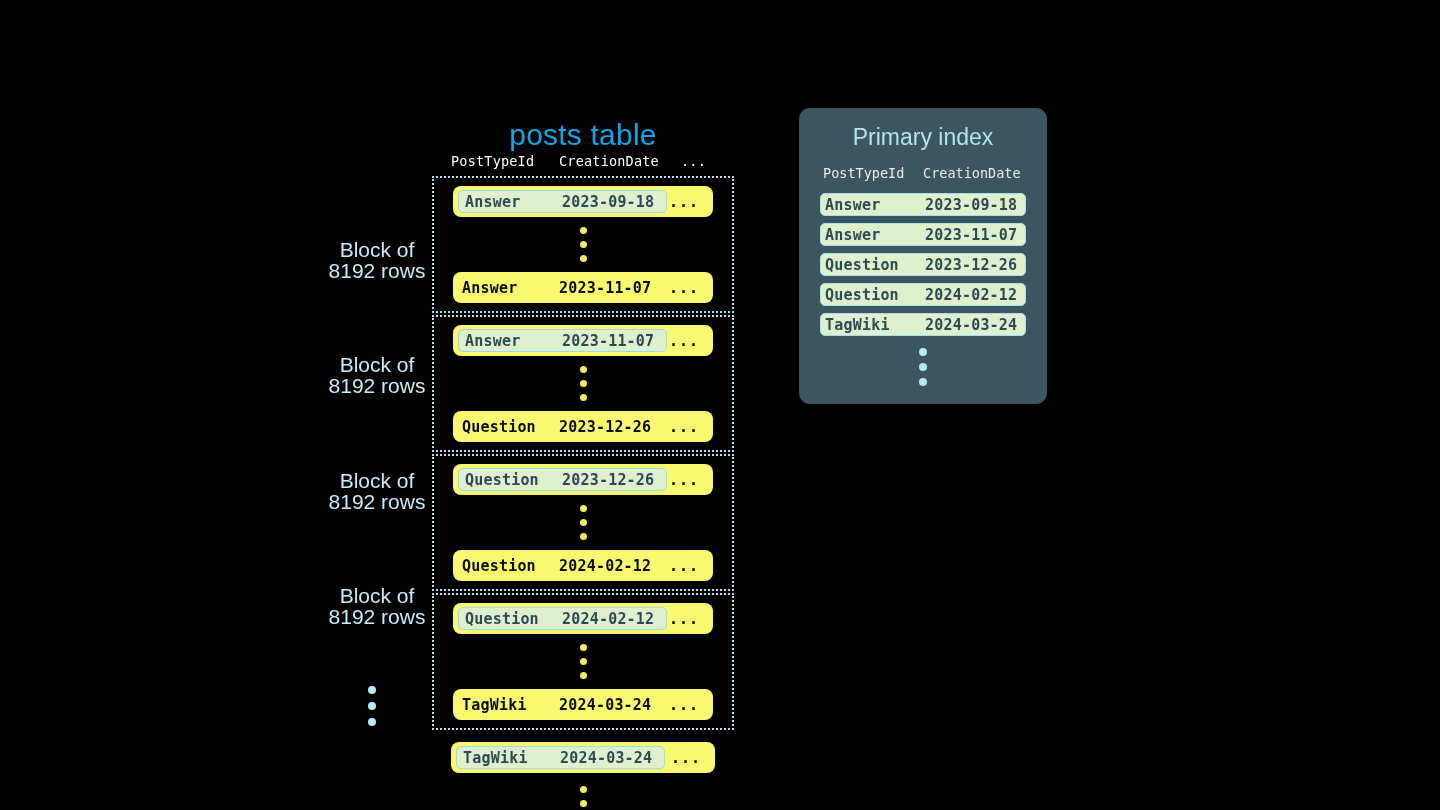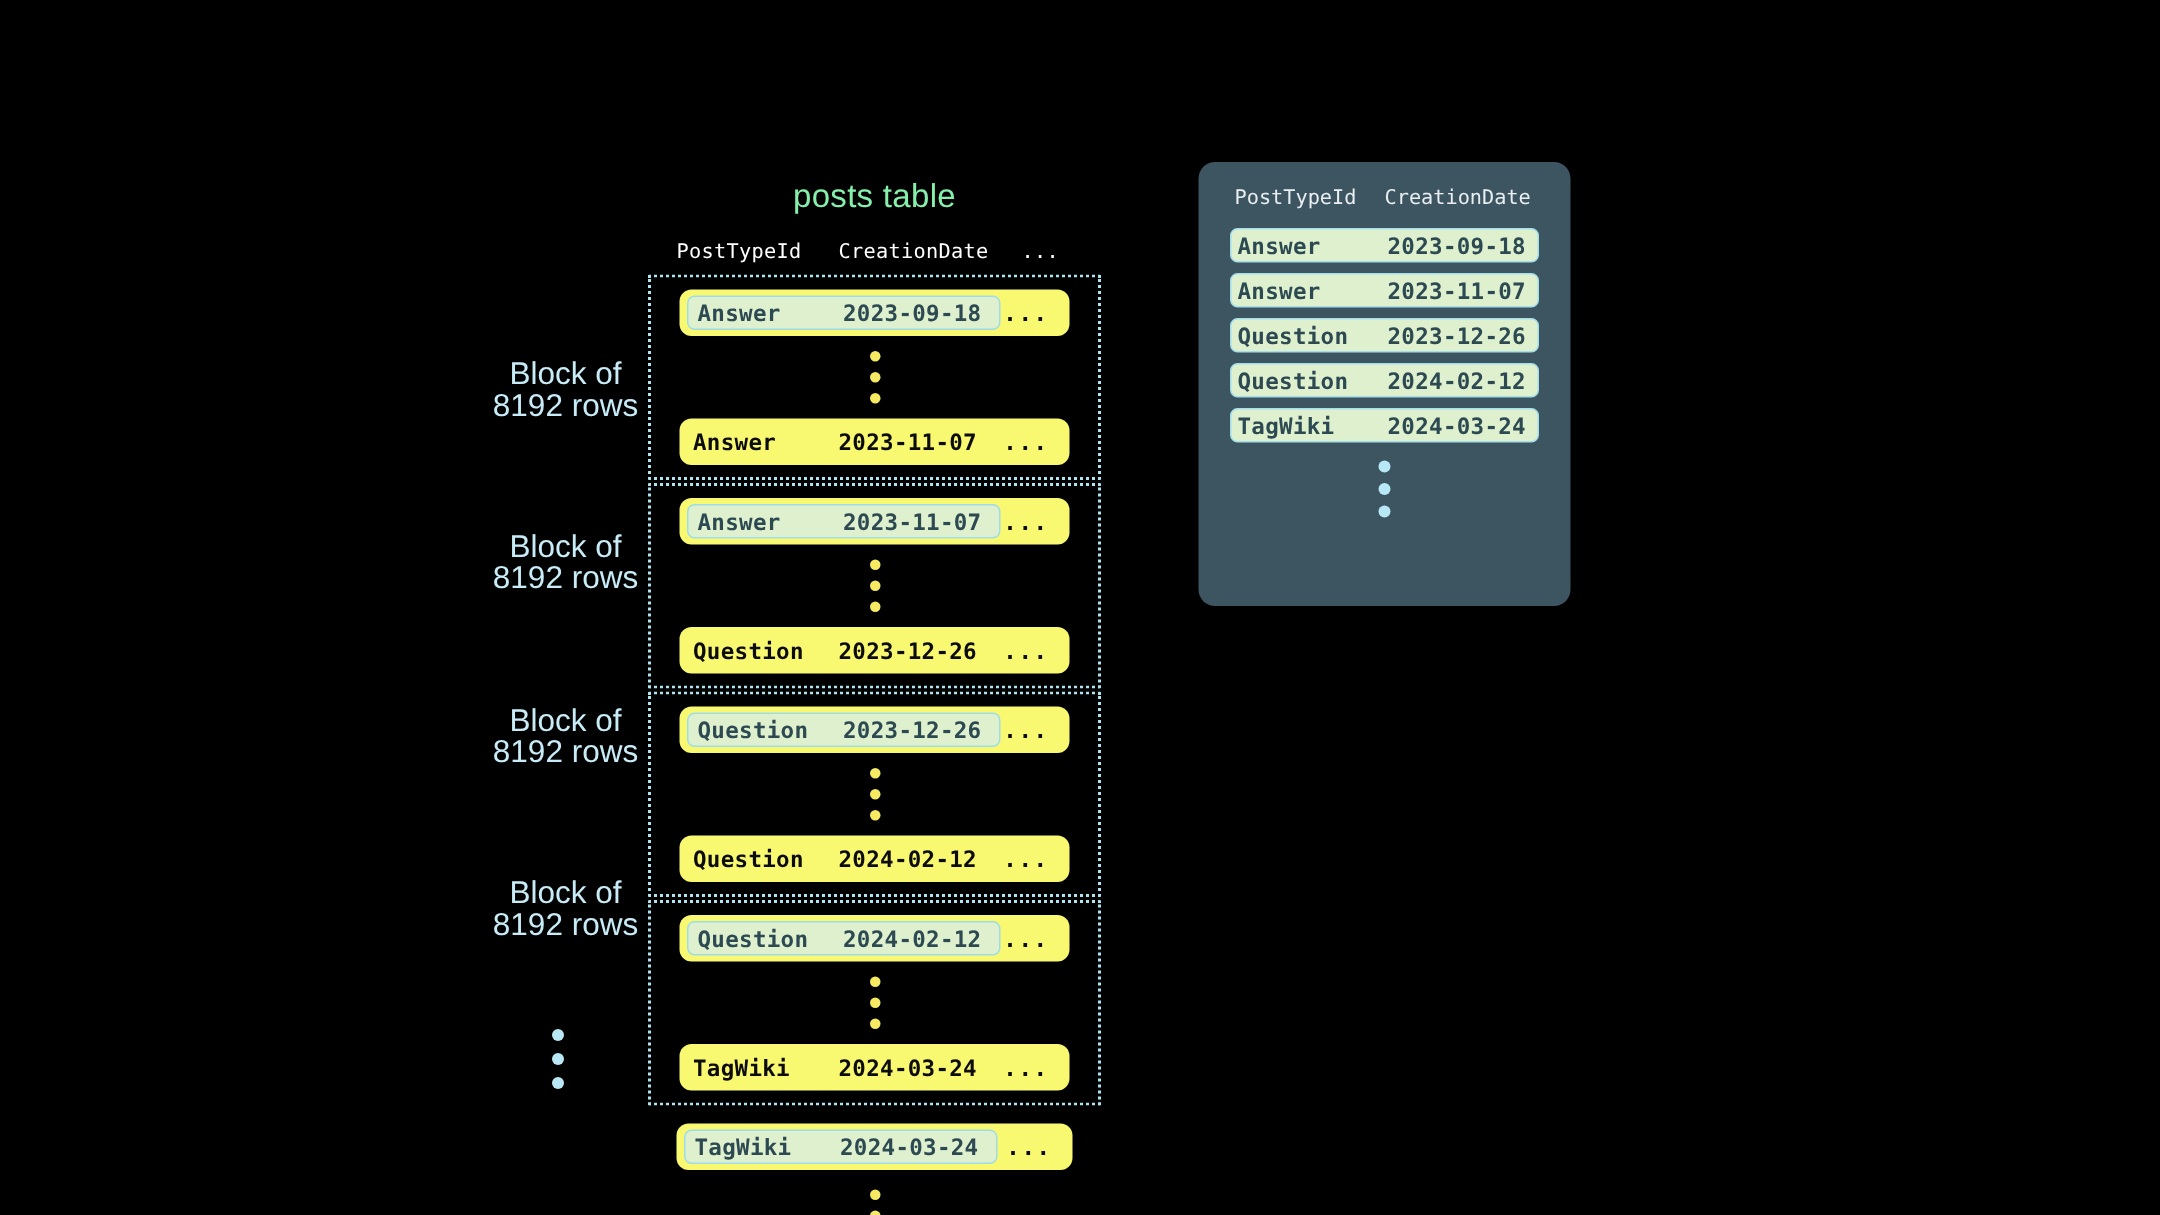--- a/index.html
+++ b/index.html
@@ -9,25 +9,25 @@
     font-family: "Liberation Sans", sans-serif;
     overflow: hidden;
   }
   .stage { position: relative; width: 1440px; height: 810px; }
 
   
   .posts-table { position: absolute; left: 432px; top: 118px; width: 302px; }
 
   .table-title {
     font-family: "Liberation Sans", sans-serif;
-    font-size: 22px;
-    color: #86efac;
+    font-size: 30px;
+    color: #0ea5e9;
     text-align: center;
     letter-spacing: .2px;
-    margin-bottom: 16px;
+    margin-bottom: 1px;
   }
 
   .col-headers {
     font-family: "DejaVu Sans Mono", monospace;
     font-size: 13.5px;
     color: #ffffff;
     display: flex;
     padding: 0 19px 0 19px;
     margin-bottom: 7px;
     letter-spacing: .2px;
@@ -273,20 +273,21 @@
     <div>8192 rows</div>
   </div>
 
   <div class="side-dots">
       <i></i>
       <i></i>
       <i></i>
     </div>
 
   <div class="index-panel">
+    <div class="index-title">Primary index</div>
 
     <div class="index-headers">
       <span class="c-type">PostTypeId</span>
       <span class="c-date">CreationDate</span>
     </div>
 
     <div class="index-chip">
       <span class="f-type">Answer</span>
       <span class="f-date">2023-09-18</span>
     </div>

